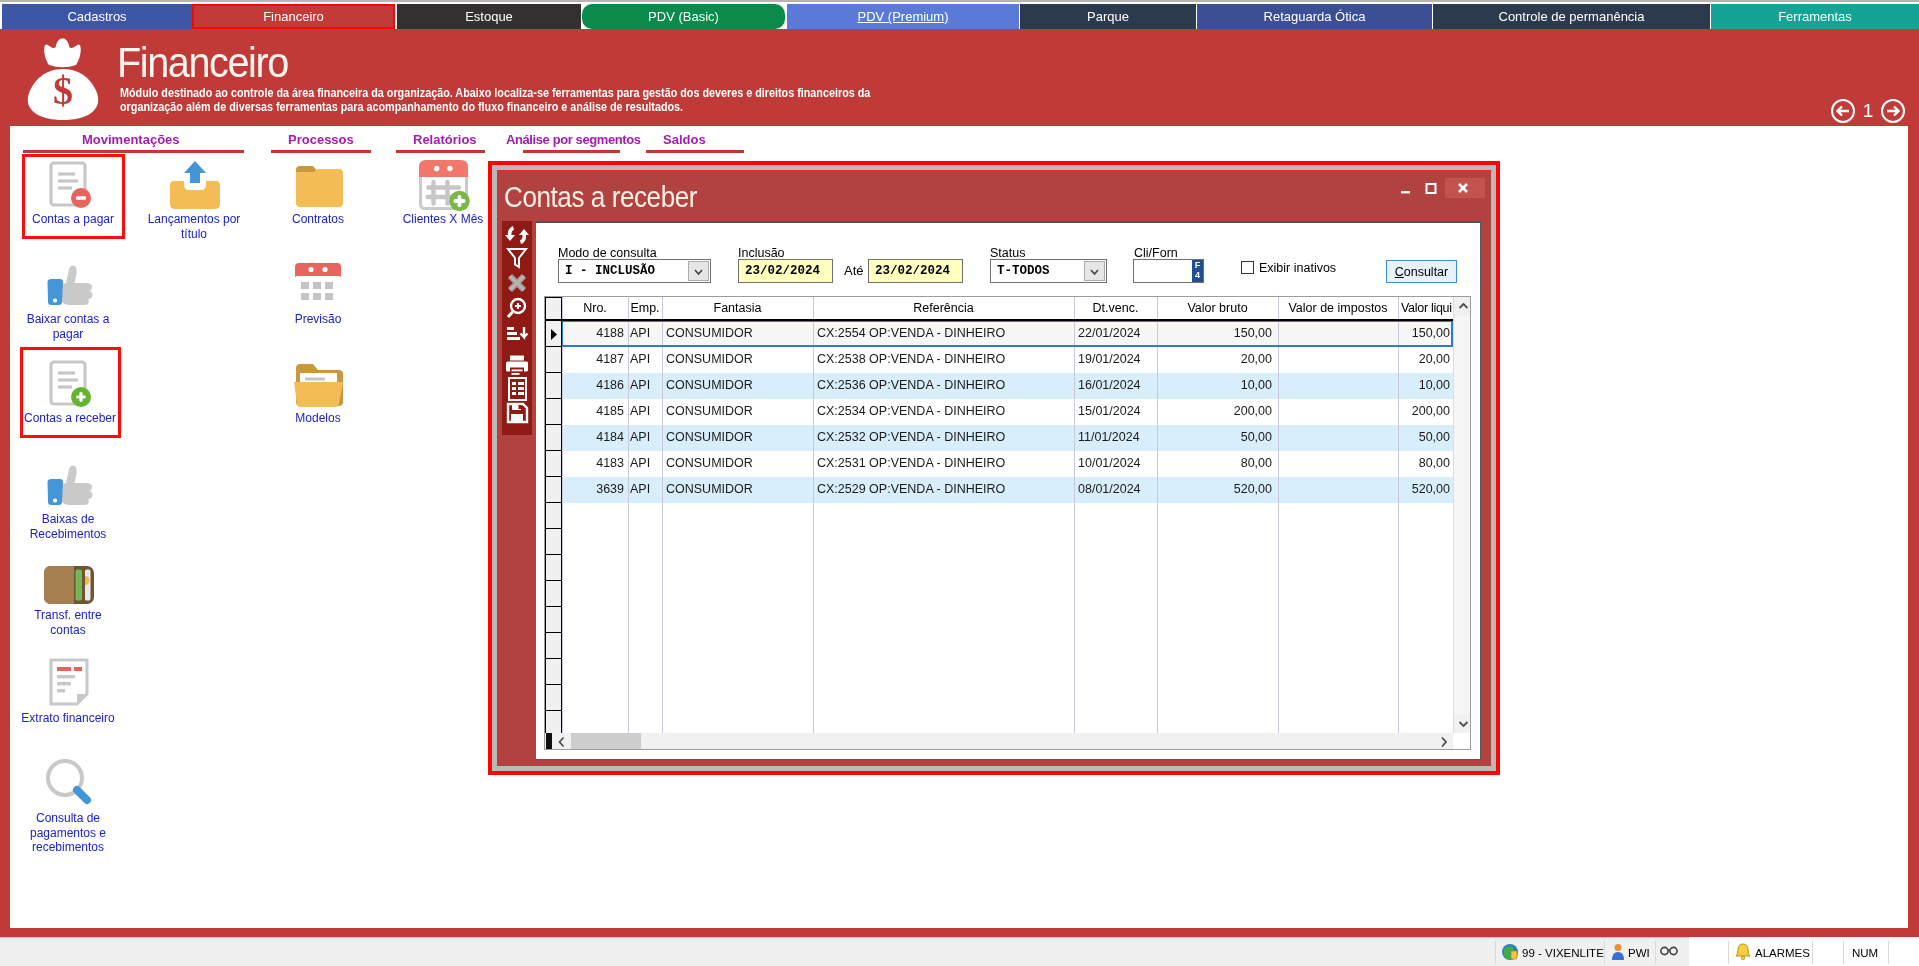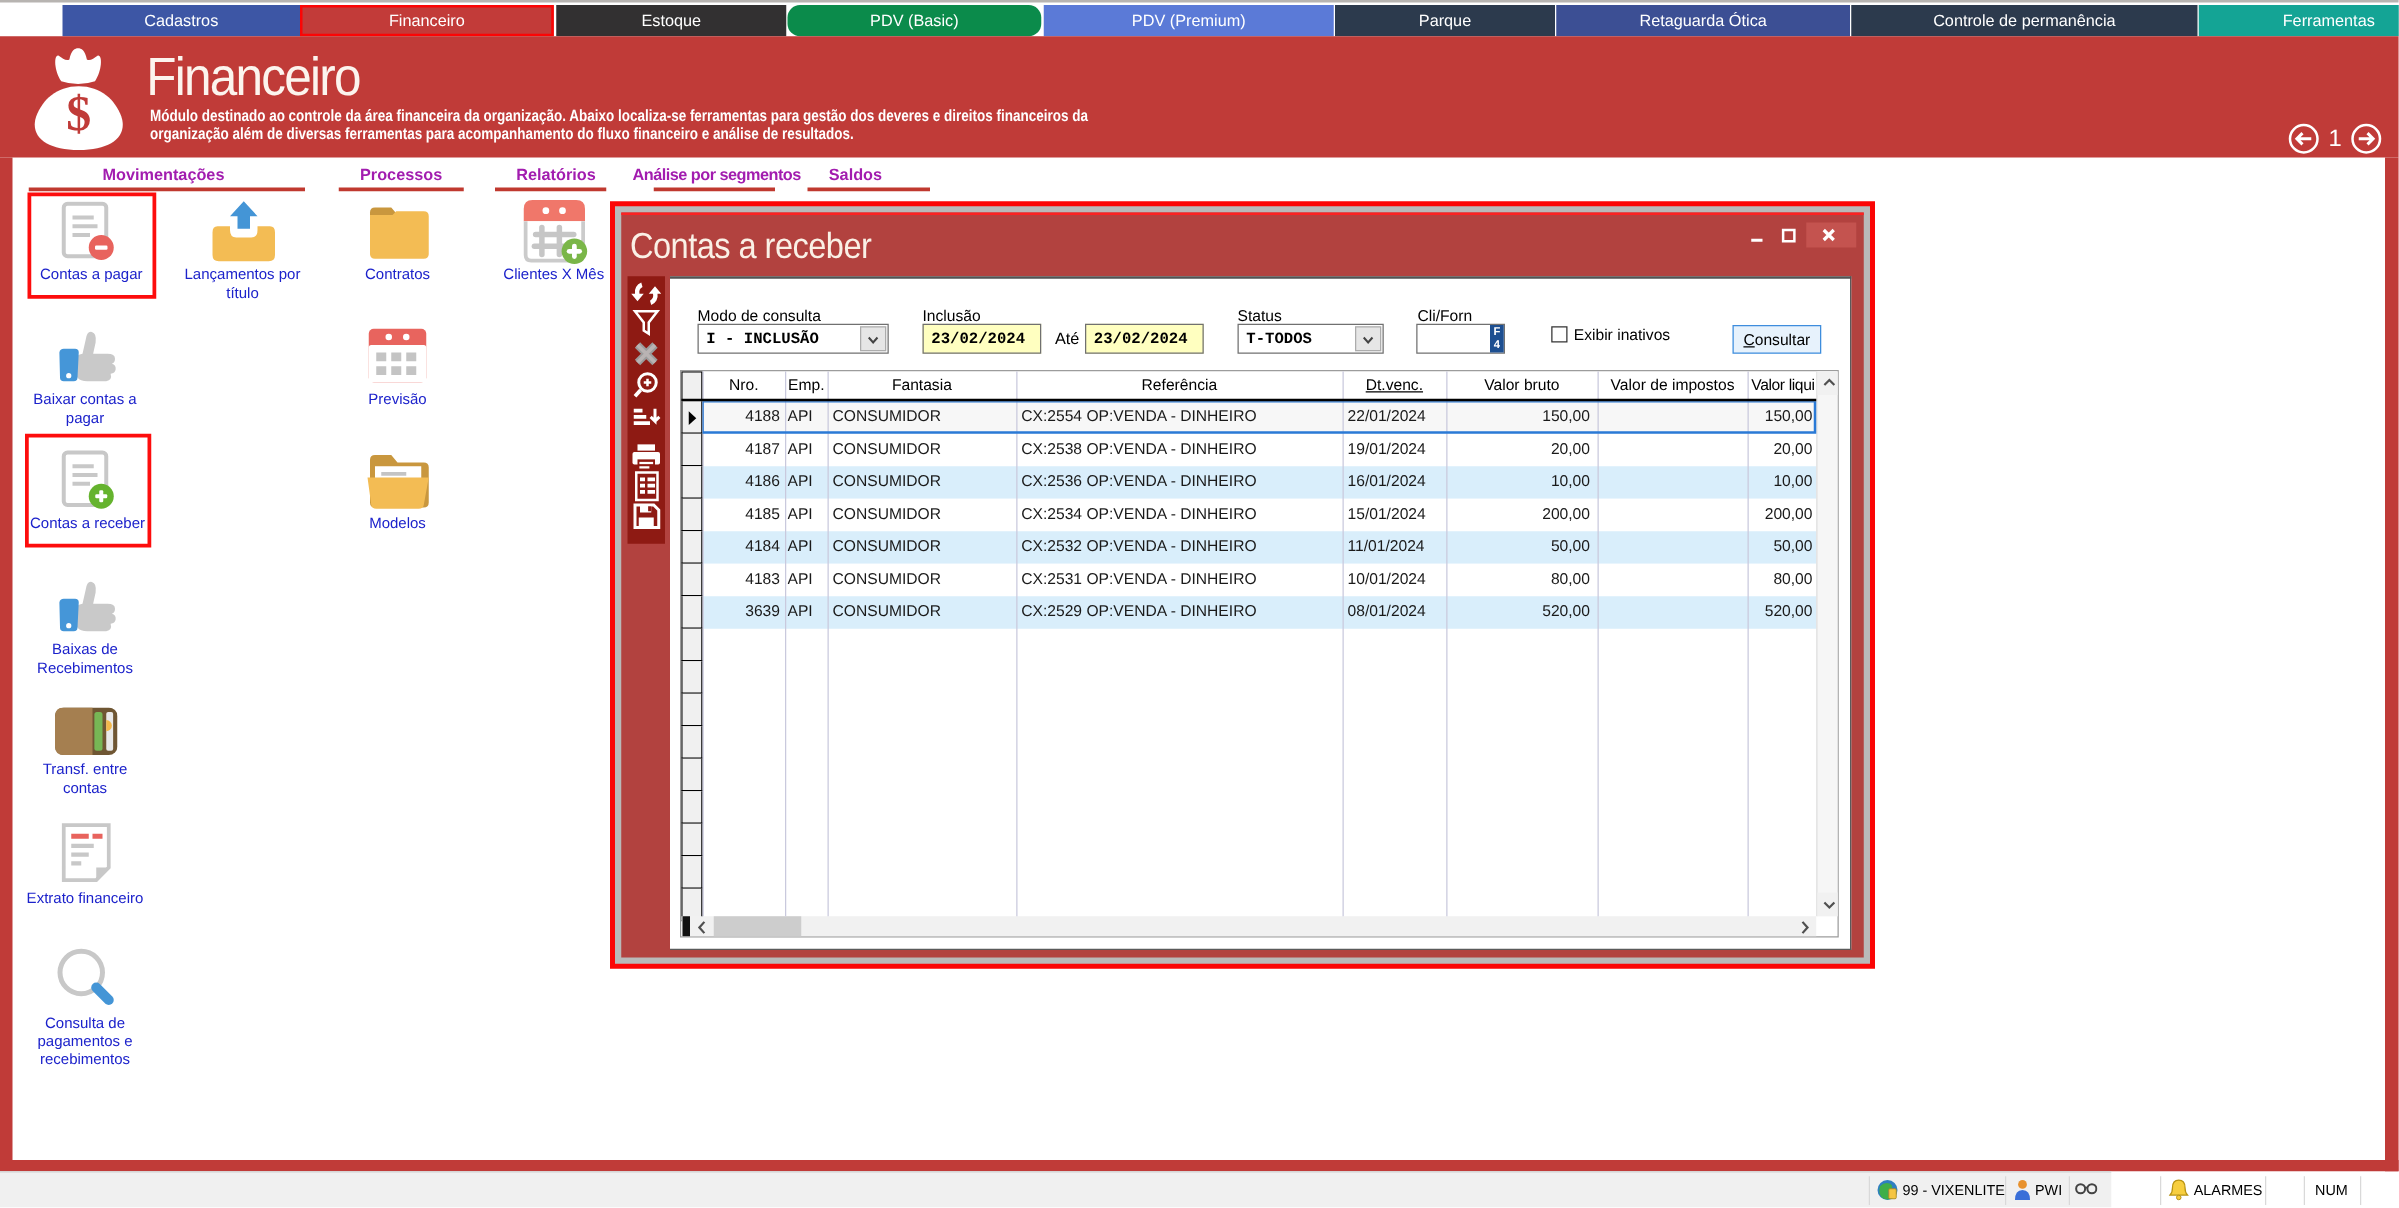--- a/index.html
+++ b/index.html
@@ -2,21 +2,21 @@
 <html><head>
 <meta charset="utf-8">
 <style>
 * { margin:0; padding:0; box-sizing:border-box; }
 html,body { width:1919px; height:966px; overflow:hidden; }
 body { font-family:"Liberation Sans", sans-serif; background:#fff; }
 #root { position:relative; width:1919px; height:966px; background:#fff; }
 .abs { position:absolute; }
 
 #topstrip { position:absolute; left:0; top:0; width:1919px; height:29px; background:#fff; border-top:2px solid #b7b4b1; }
-.ttab { position:absolute; top:0; height:25px; line-height:25px; text-align:center; color:#fff; font-size:13px;margin-left:48px; }
+.ttab { position:absolute; top:0; height:25px; line-height:25px; text-align:center; color:#fff; font-size:13px; }
 
 #hdr { position:absolute; left:0; top:29px; width:1919px; height:97px; background:#c03b38; }
 #hdr h1 { position:absolute; left:117px; top:9px; font-size:43px; font-weight:normal; color:#fcf4ee; letter-spacing:-1.5px; transform:scaleX(0.92); transform-origin:left; }
 #hdr .desc { position:absolute; left:120px; top:57px; font-size:13px; font-weight:bold; color:#fff; line-height:14px; transform:scaleX(0.83); transform-origin:left top; white-space:nowrap; }
 
 #redL { position:absolute; left:0; top:126px; width:10px; height:811px; background:#c03b38; }
 #redR { position:absolute; left:1908px; top:126px; width:11px; height:811px; background:#c03b38; }
 #redB { position:absolute; left:0; top:928px; width:1919px; height:9px; background:#c03b38; }
 
 .ntab { position:absolute; top:132px; font-size:13px; font-weight:bold; color:#a21caf; }
@@ -51,21 +51,21 @@
 </style>
 </head>
 <body>
 <div id="root">
 
   <div id="topstrip">
     <div class="ttab" style="left:2px;   top:2px; width:190px; background:#3d56a5;">Cadastros</div>
     <div class="ttab" style="left:192px; top:2px; width:203px; background:#c23b39; border:2px solid #fb0505; line-height:21px;">Financeiro</div>
     <div class="ttab" style="left:397px; top:2px; width:184px; background:#323031;">Estoque</div>
     <div class="ttab" style="left:582px; top:2px; width:203px; background:#0b8b4b;border-radius:10px;">PDV (Basic)</div>
-    <div class="ttab" style="left:787px; top:2px; width:232px; background:#5b7ad7;">PDV (Premium)</div>
+    <div class="ttab" style="left:787px; top:2px; width:232px; background:#5b7ad7;text-decoration:underline;">PDV (Premium)</div>
     <div class="ttab" style="left:1020px;top:2px; width:176px; background:#2c3a4d;">Parque</div>
     <div class="ttab" style="left:1197px;top:2px; width:235px; background:#3c4f94;">Retaguarda Ótica</div>
     <div class="ttab" style="left:1433px;top:2px; width:277px; background:#2c3a4d;">Controle de permanência</div>
     <div class="ttab" style="left:1711px;top:2px; width:208px; background:#14a495;">Ferramentas</div>
   </div>
 
   <div id="hdr">
     <svg class="abs" style="left:25px;top:8px;" width="77" height="84" viewBox="0 0 77 84">
       <path d="M24 28 C18 19 18 6 22 7.5 C25 9.5 28 12 30.5 10.5 C32 3 35 1.5 37.5 1.5 C40 1.5 43 3 44.5 10.5 C47 12 50 9.5 53 7.5 C57 6 57 19 51 28 Q37.5 32.5 24 28 Z" fill="#fff"></path>
       <path d="M38 32 C20 32 9 43 4 56 C-1.5 72 12 83 38 83 C64 83 77.5 72 72 56 C67 43 56 32 38 32 Z" fill="#fff"></path>
@@ -315,21 +315,21 @@
           <div class="vline" style="left:268px;height:436px;"></div>
           <div class="vline" style="left:529px;height:436px;"></div>
           <div class="vline" style="left:612px;height:436px;"></div>
           <div class="vline" style="left:733px;height:436px;"></div>
           <div class="vline" style="left:853px;height:436px;"></div>
 
           <div class="hcell" style="left:17px;width:66px;">Nro.</div>
           <div class="hcell" style="left:83px;width:34px;">Emp.</div>
           <div class="hcell" style="left:117px;width:151px;">Fantasia</div>
           <div class="hcell" style="left:268px;width:261px;">Referência</div>
-          <div class="hcell" style="left:529px;width:83px;text-decoration:underline;">Dt.venc.</div>
+          <div class="hcell" style="left:529px;width:83px;">Dt.venc.</div>
           <div class="hcell" style="left:612px;width:121px;">Valor bruto</div>
           <div class="hcell" style="left:733px;width:120px;">Valor de impostos</div>
           <div class="hcell" style="left:853px;width:55px;text-align:left;padding-left:3px;letter-spacing:-0.3px;">Valor liqui</div>
           <div style="position:absolute;left:0;top:22px;width:908px;height:2px;background:#000;z-index:6;"></div>
 
           <div id="rows">
               <div class="row" style="top:24px;background:#f7f7f7;">
 <div class="cell" style="left:0;width:62px;text-align:right;">4188</div>
 <div class="cell" style="left:68px;width:30px;">API</div>
 <div class="cell" style="left:104px;width:147px;">CONSUMIDOR</div>

